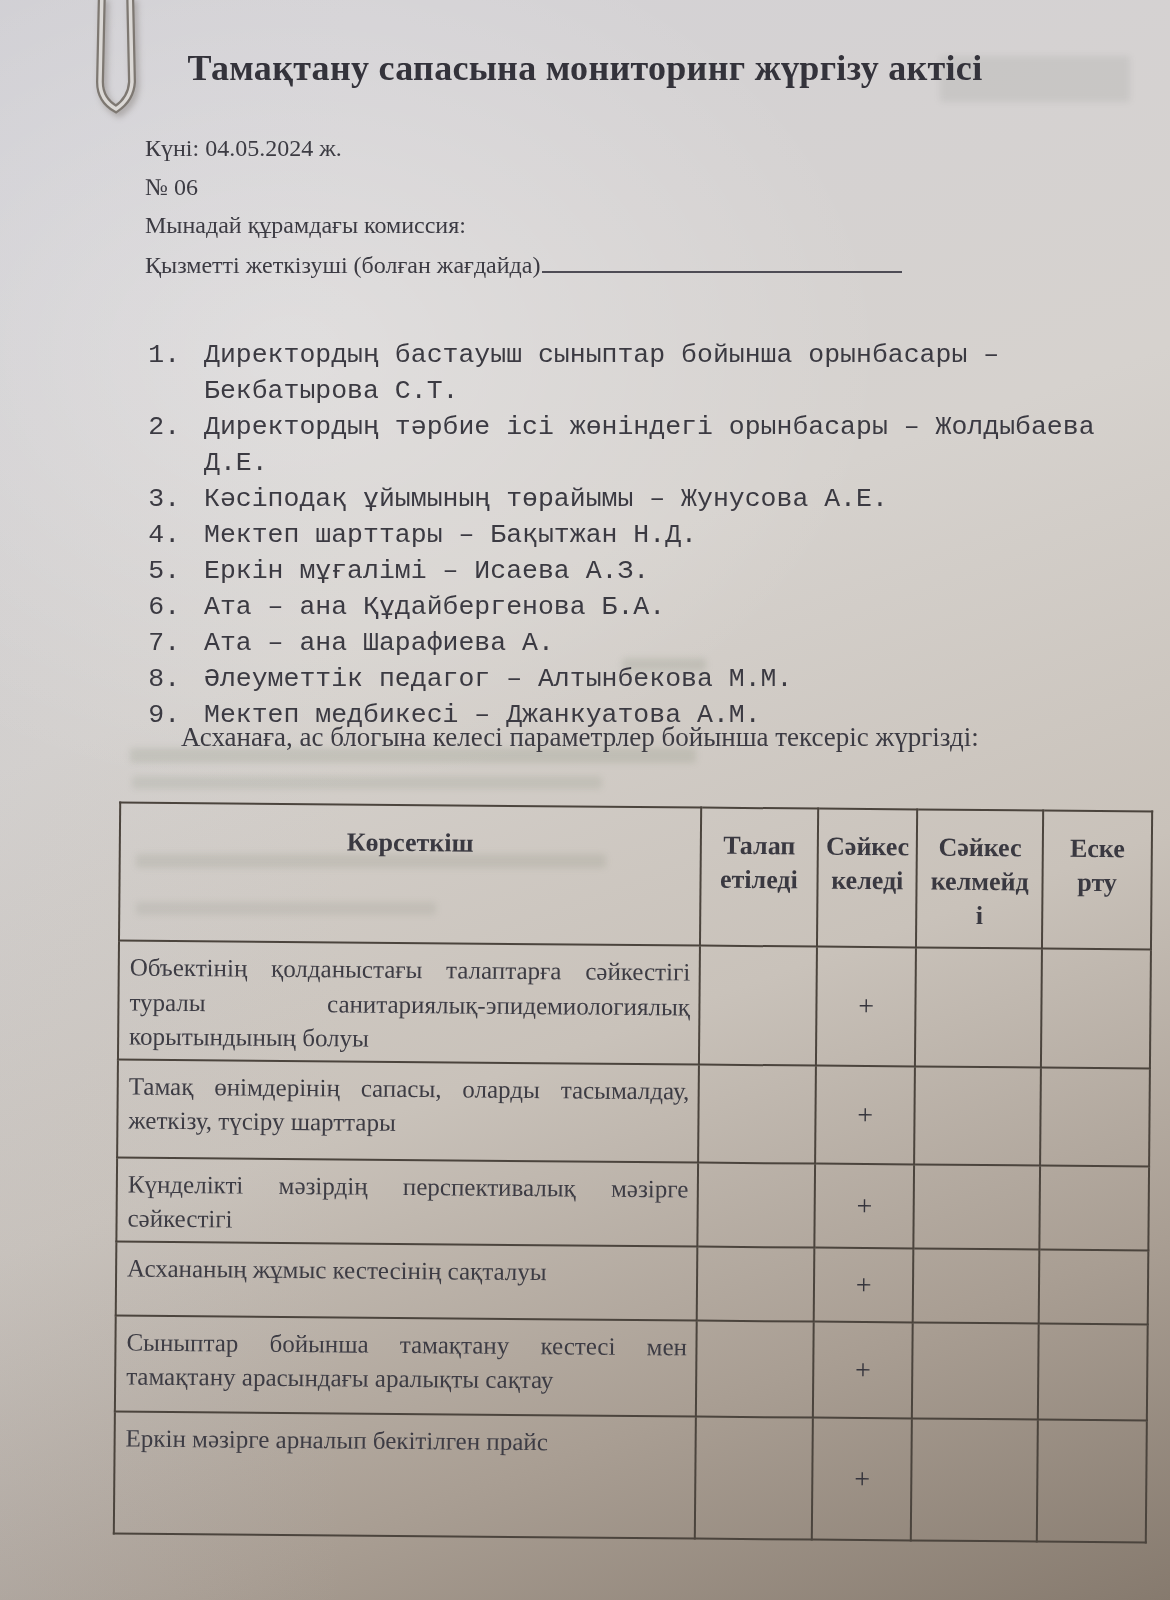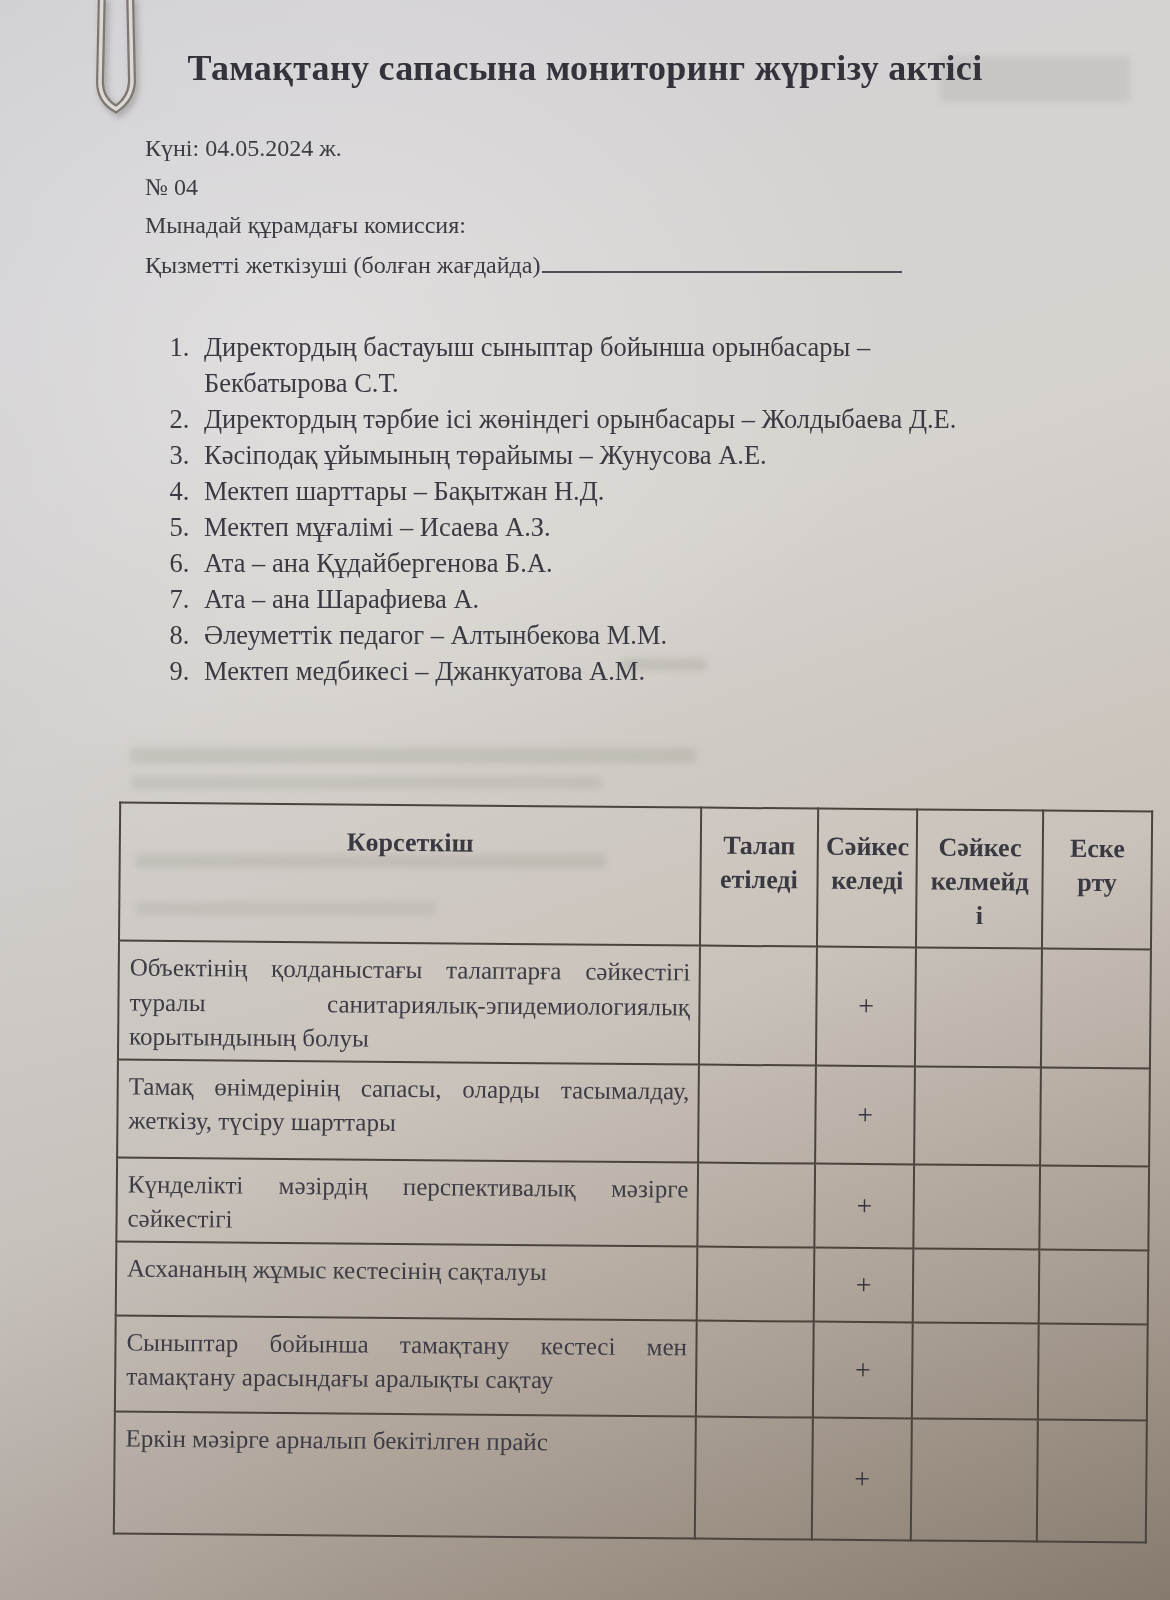--- a/index.html
+++ b/index.html
@@ -22,23 +22,24 @@
   }
   .meta {
     position:absolute; top:129px; left:145px;
     font-size:24px; line-height:38.5px; z-index:2;
   }
   .uline {
     display:inline-block; width:360px; height:26px; margin-left:2px;
     border-bottom:2px solid #4e4c55; vertical-align:baseline;
   }
   .commission {
-    position:absolute; top:329px; left:150px; margin:0;
+    position:absolute; top:337px; left:150px; margin:0;
     padding:0 0 0 46px; font-size:26.5px; line-height:36px; z-index:2;
     color:#3b3a42;
+    font-family:Liberation Mono, monospace;
   }
   .commission li { padding-left:8px; white-space:pre-line; }
   .intro {
     position:absolute; top:722px; left:181px; margin:0;
     font-size:27px; z-index:2;
   }
   .grid {
     position:absolute; top:806px; left:116px; width:1034px;
     border-collapse:collapse; transform:rotate(0.5deg); z-index:2;
   }
@@ -90,38 +91,39 @@
 
   <svg class="clip" viewBox="0 0 66 140">
     <path d="M16 -8 L14 86 Q14 104 30 113 Q45 103 46 86 L44 -8" fill="none" stroke="#7e7872" stroke-width="8" stroke-linecap="round"></path>
     <path d="M16 -8 L14 86 Q14 104 30 113 Q45 103 46 86 L44 -8" fill="none" stroke="#dcd9d6" stroke-width="3.5" stroke-linecap="round"></path>
   </svg>
 
   <h1 class="title">Тамақтану сапасына мониторинг  жүргізу актісі</h1>
 
   <div class="meta">
     <div>Күні: 04.05.2024 ж.</div>
-    <div>№ 04</div>
+    <div>№ 06</div>
     <div>Мынадай құрамдағы комиссия:</div>
     <div><span>Қызметті жеткізуші (болған жағдайда)</span><span class="uline"></span></div>
   </div>
 
   <ol class="commission">
       <li>Директордың бастауыш сыныптар бойынша орынбасары –
 Бекбатырова С.Т.</li>
       <li>Директордың тәрбие ісі жөніндегі орынбасары – Жолдыбаева Д.Е.</li>
       <li>Кәсіподақ  ұйымының төрайымы – Жунусова А.Е.</li>
       <li>Мектеп шарттары – Бақытжан Н.Д.</li>
-      <li>Мектеп мұғалімі – Исаева А.З.</li>
+      <li>Еркін мұғалімі – Исаева А.З.</li>
       <li>Ата – ана  Құдайбергенова Б.А.</li>
       <li>Ата – ана  Шарафиева  А.</li>
       <li>Әлеуметтік педагог – Алтынбекова М.М.</li>
       <li>Мектеп медбикесі – Джанкуатова А.М.</li>
     </ol>
 
+  <p class="intro">Асханаға, ас блогына келесі параметрлер бойынша тексеріс жүргізді:</p>
 
   <table class="grid">
     <colgroup>
       <col style="width:582px">
       <col style="width:118px">
       <col style="width:99px">
       <col style="width:126px">
       <col style="width:109px">
     </colgroup>
     <thead>

